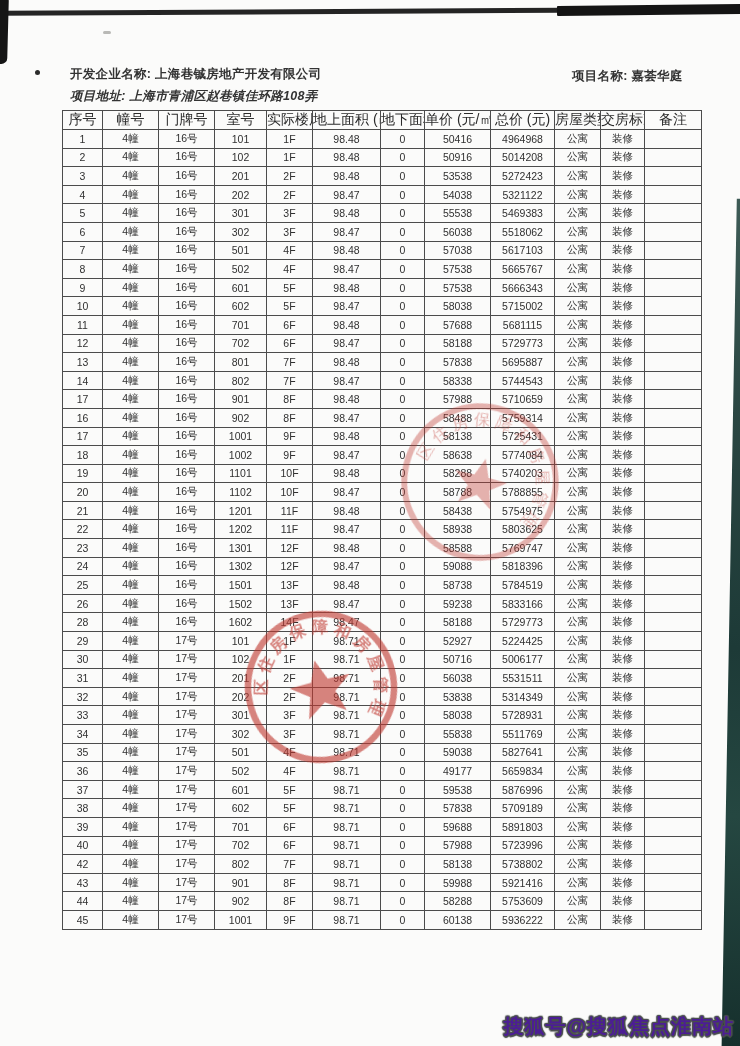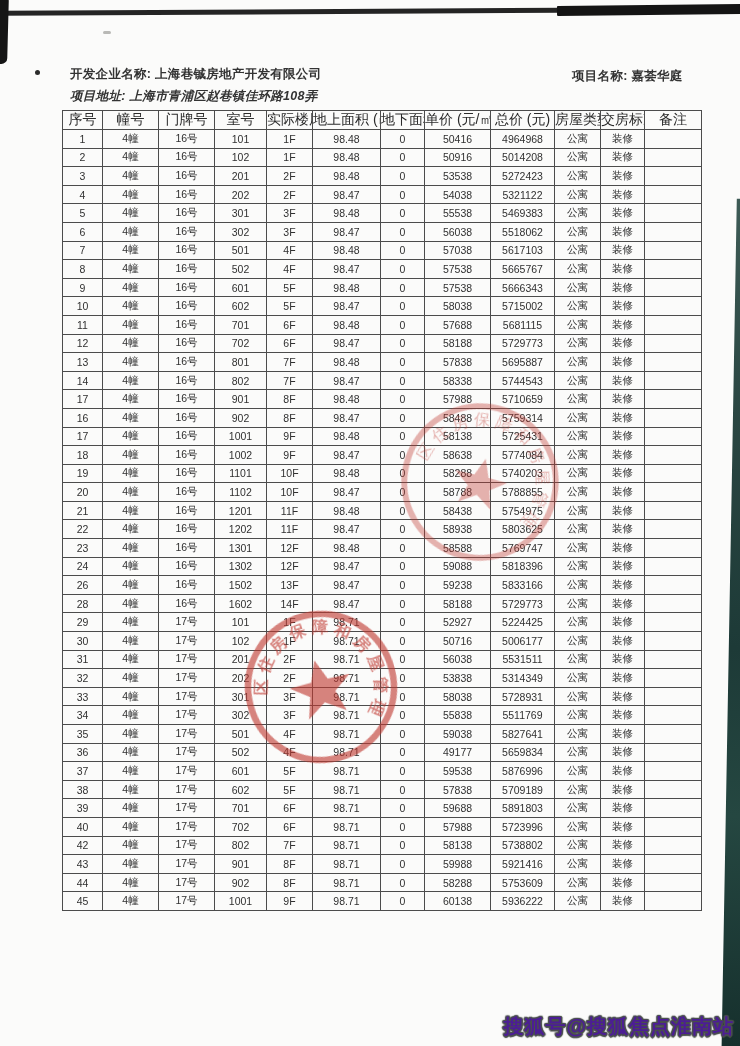--- a/index.html
+++ b/index.html
@@ -438,20 +438,34 @@
         <td>12F</td>
         <td>98.47</td>
         <td>0</td>
         <td>59088</td>
         <td>5818396</td>
         <td>公寓</td>
         <td>装修</td>
         <td></td>
       </tr>
       <tr>
+        <td>25</td>
+        <td>4幢</td>
+        <td>16号</td>
+        <td>1501</td>
+        <td>13F</td>
+        <td>98.48</td>
+        <td>0</td>
+        <td>58738</td>
+        <td>5784519</td>
+        <td>公寓</td>
+        <td>装修</td>
+        <td></td>
+      </tr>
+      <tr>
         <td>26</td>
         <td>4幢</td>
         <td>16号</td>
         <td>1502</td>
         <td>13F</td>
         <td>98.47</td>
         <td>0</td>
         <td>59238</td>
         <td>5833166</td>
         <td>公寓</td>

